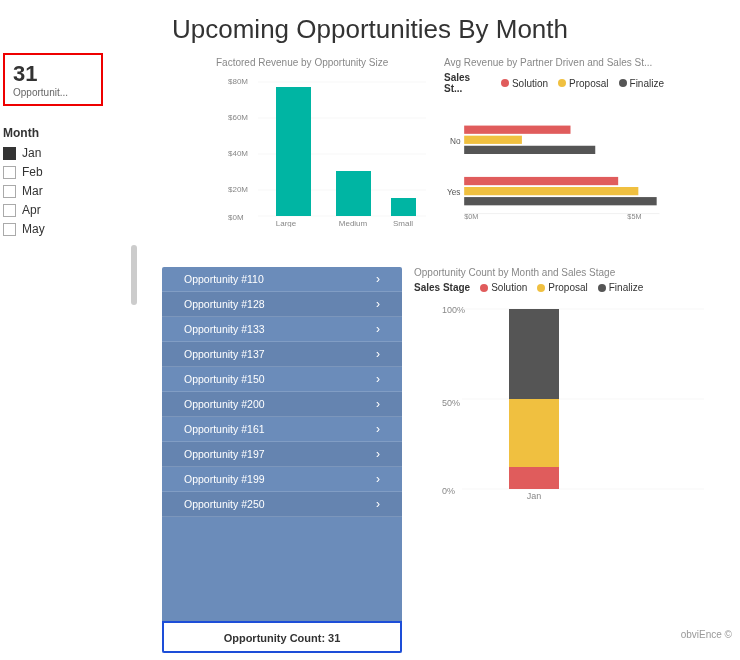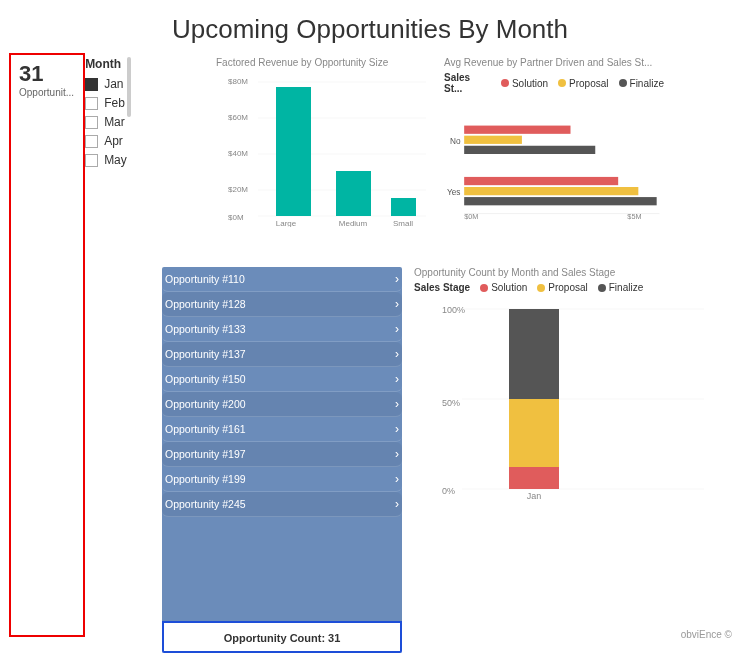--- a/index.html
+++ b/index.html
@@ -23,23 +23,23 @@
     .main-layout {
       display: flex;
       flex-direction: row;
       height: calc(660px - 60px);
     }
 
     
     .left-panel {
       width: 140px;
       flex-shrink: 0;
-      padding: 0 9px;
-      display: flex;
-      flex-direction: row;
+      padding: 0 3px;
+      display: flex;
+      flex-direction: column;
     }
 
     .kpi-card {
       border: 2px solid #e00;
       padding: 6px 8px;
       margin-bottom: 16px;
       width: 100px;
     }
     .kpi-number {
       font-size: 22px;
@@ -139,24 +139,23 @@
       border-radius: 2px;
       display: flex;
       flex-direction: column;
       overflow: hidden;
     }
 
     .list-item {
       display: flex;
       align-items: center;
       justify-content: space-between;
-      padding: 5px 3px;
+      padding: 5px 22px;
       border-bottom: 1px solid rgba(255,255,255,0.15);
       cursor: pointer;
-      border-radius: 6px;
     }
     .list-item:nth-child(even) {
       background: rgba(0,0,0,0.05);
     }
     .list-item-label {
       font-size: 10.5px;
       color: #fff;
       font-weight: 500;
     }
     .list-item-arrow {
@@ -368,21 +367,21 @@
           </div>
           <div class="list-item">
             <span class="list-item-label">Opportunity #197</span>
             <span class="list-item-arrow">›</span>
           </div>
           <div class="list-item">
             <span class="list-item-label">Opportunity #199</span>
             <span class="list-item-arrow">›</span>
           </div>
           <div class="list-item">
-            <span class="list-item-label">Opportunity #245</span>
+            <span class="list-item-label">Opportunity #250</span>
             <span class="list-item-arrow">›</span>
           </div>
           <div class="list-footer">
           <span class="list-footer-text">Opportunity Count: 31</span>
         </div>
       </div>
 
       <div class="stacked-chart-area">
         <div class="stacked-chart-title">Opportunity Count by Month and Sales Stage</div>
         <div class="legend-row">

